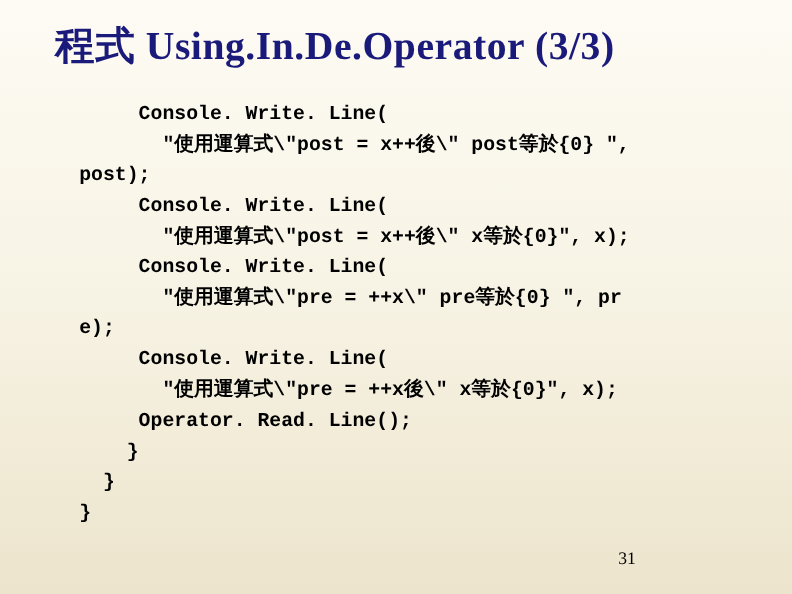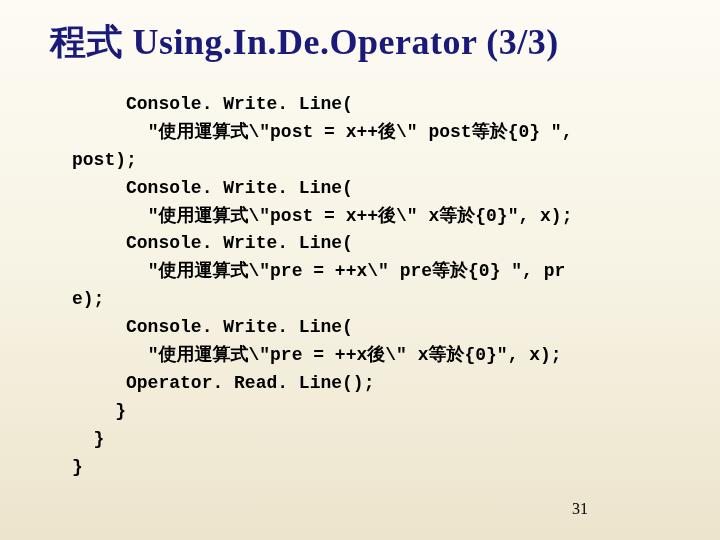--- a/index.html
+++ b/index.html
@@ -33,21 +33,21 @@
     font-weight: bold;
     color: #000;
     line-height: 1.55;
     white-space: pre-wrap;
     margin-left: 22px;
     word-break: break-all;
   }
   .pagenum {
     position: absolute;
     bottom: 22px;
-    right: 32px;
+    right: 42px;
     font-size: 16px;
     color: #000;
     font-family: "Times New Roman", serif;
   }
 </style>
 </head>
 <body>
 
 <div class="slide">
   <h1 class="title">程式 Using.In.De.Operator (3/3)</h1>

